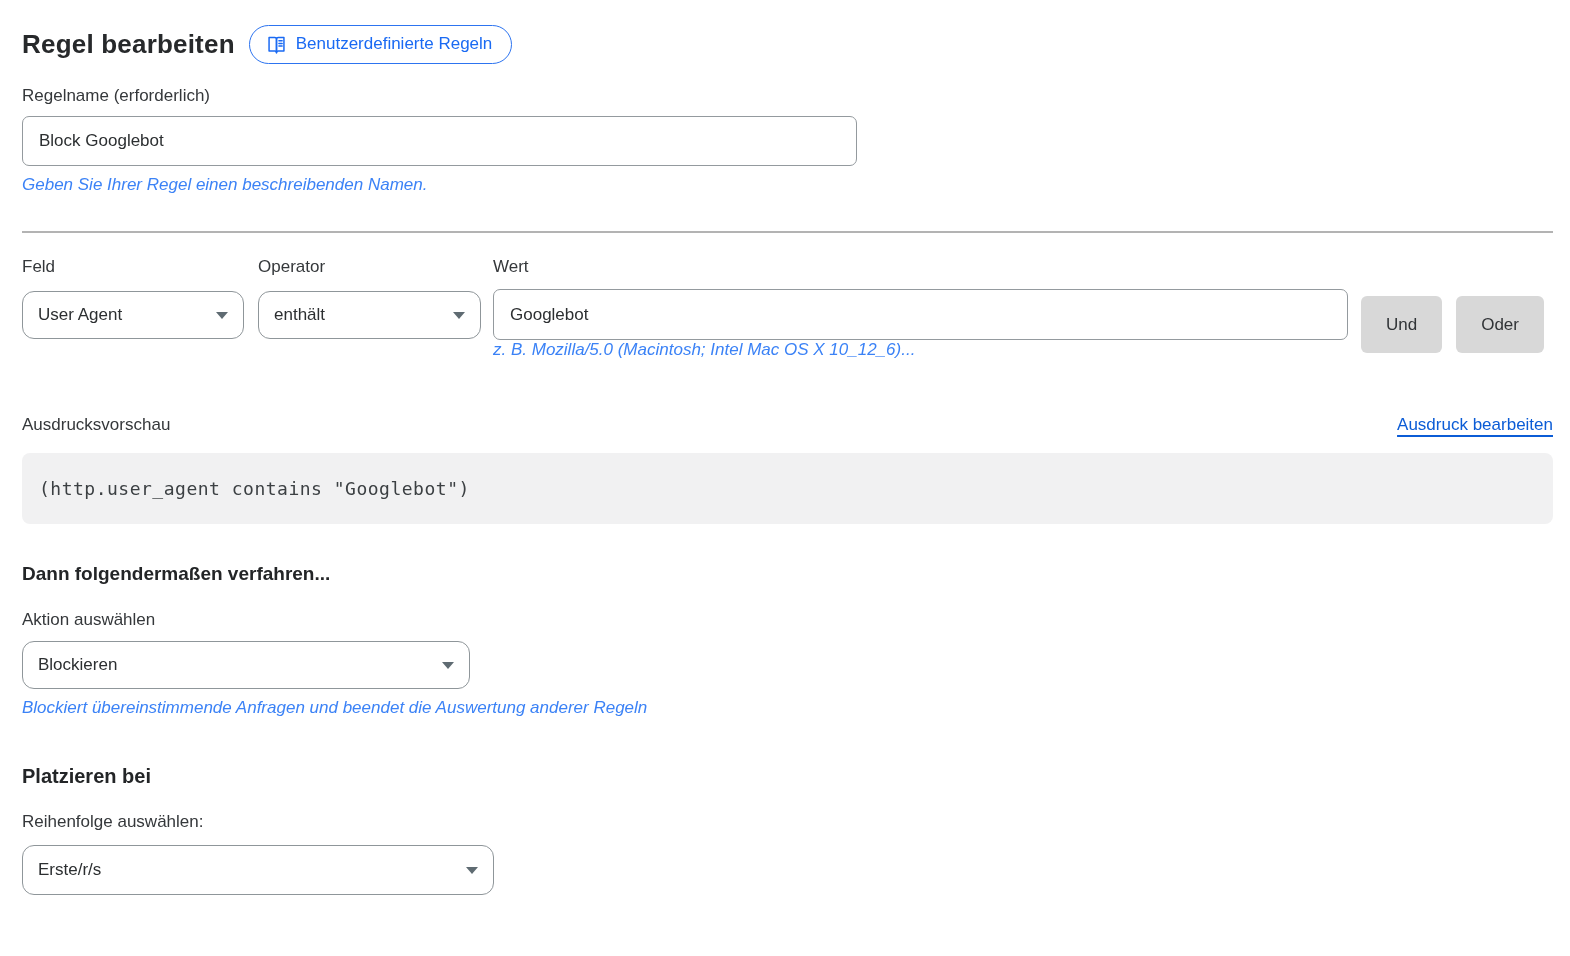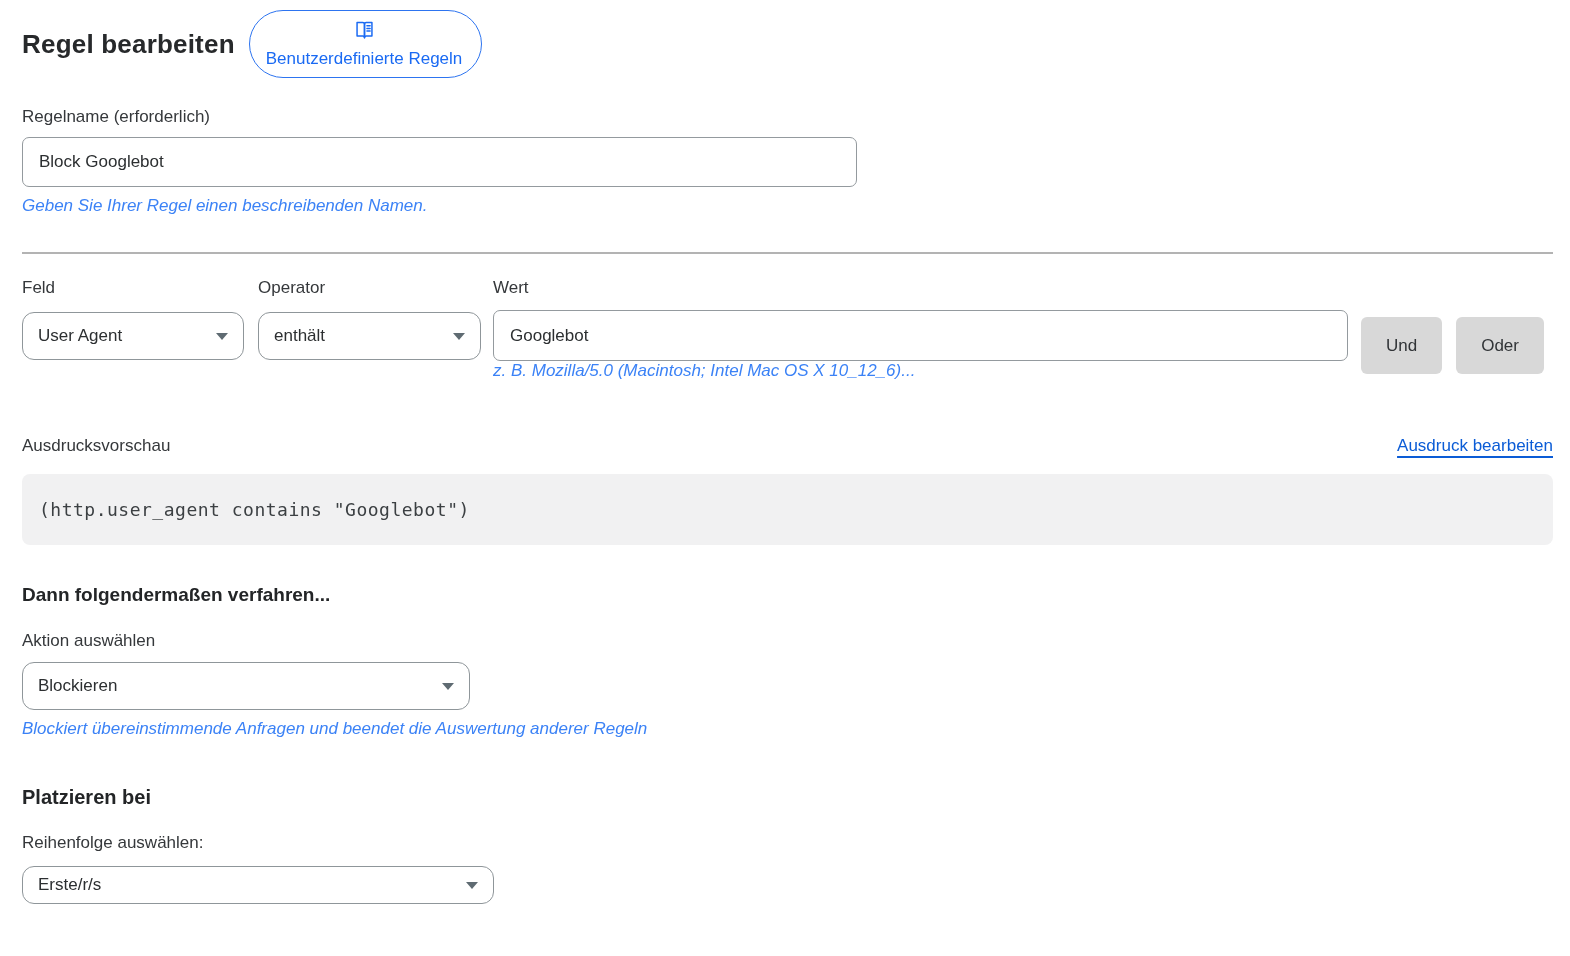--- a/index.html
+++ b/index.html
@@ -6,28 +6,28 @@
   html, body { background: #ffffff; }
   body {
     width: 1570px; height: 956px;
     font-family: "Liberation Sans", sans-serif;
     color: #36393a;
     overflow: hidden;
   }
   .page { padding: 22px 17px 0 22px; }
 
   
-  .title-row { display: flex; align-items: center; gap: 14px; height: 44px; margin-bottom: 41px; }
+  .title-row { display: flex; align-items: center; gap: 14px; height: 44px; margin-bottom: 20px; }
   .page-title { font-size: 26px; font-weight: 700; color: #27292b; letter-spacing: 0.2px; }
   .docs-badge {
     display: inline-flex; align-items: center; gap: 9px;
     border: 1.6px solid #2d74f0; border-radius: 999px;
     background: #ffffff; color: #1a6af3;
     font-family: "Liberation Sans", sans-serif;
-    font-size: 17px; padding: 8px 19px 8px 16px; cursor: pointer; flex-direction: column;
+    font-size: 17px; padding: 8px 19px 8px 16px; cursor: pointer;
   }
   .docs-badge svg { display: block; }
 
   
   .field-label { display: block; font-size: 17px; color: #35383b; }
   .help-text { font-size: 17px; color: #3b82f6; font-style: italic; }
 
   
   .rule-name-group { }
   .rule-name-group .field-label { margin-bottom: 10px; }
@@ -90,21 +90,21 @@
   
   .section-heading { font-size: 19px; font-weight: 700; color: #232527; }
   .action-heading { margin-top: 39px; }
   .action-label { margin-top: 25px; }
   .action-select { width: 448px; margin-top: 11px; }
   .action-help { margin-top: 9px; }
 
   
   .placement-heading { margin-top: 47px; font-size: 20px; }
   .placement-label { margin-top: 24px; }
-  .order-select { width: 472px; height: 38px; margin-top: 13px; }
+  .order-select { width: 472px; height: 50px; margin-top: 13px; }
 </style>
 </head>
 <body>
 
 <div class="page">
 
   <div class="title-row">
     <h1 class="page-title">Regel bearbeiten</h1>
     <button class="docs-badge">
       <span>

